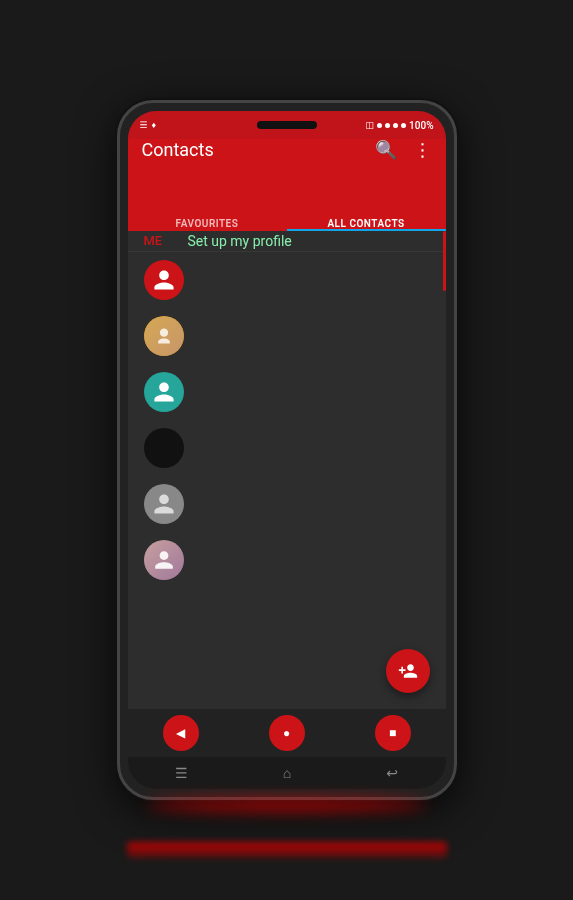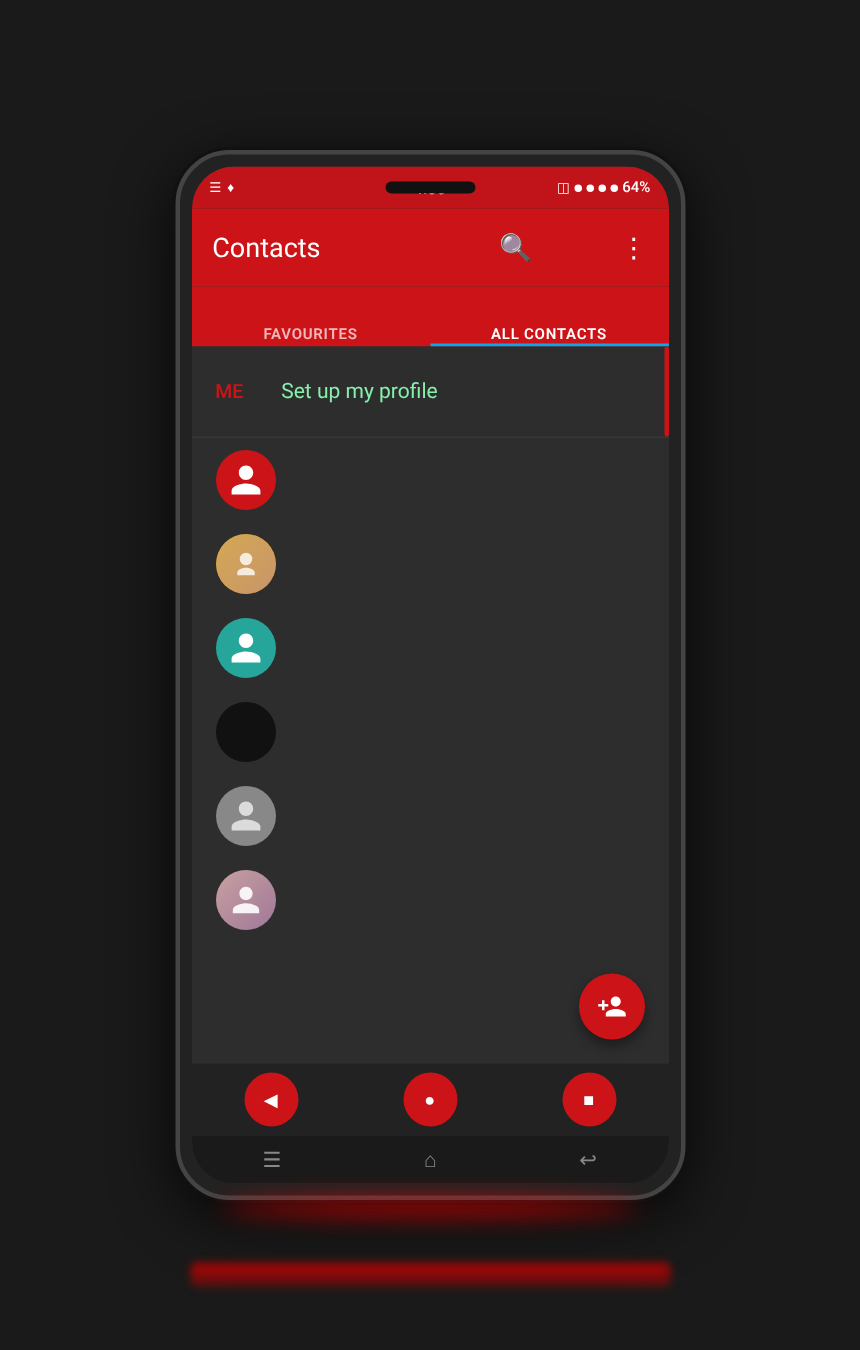--- a/index.html
+++ b/index.html
@@ -104,24 +104,23 @@
       color: white;
       font-size: 10px;
       font-weight: 500;
     }
 
     
     .app-bar {
       background: #cc1418;
       height: 52px;
       display: flex;
-      align-items: center;
+      align-items: flex-start;
       padding: 0 14px;
       flex-shrink: 0;
-      gap: 42px;
     }
 
     .app-title {
       color: white;
       font-size: 18px;
       font-weight: 400;
       flex: 1;
     }
 
     .app-bar-icon {
@@ -175,22 +174,22 @@
       background: transparent;
     }
     .content::-webkit-scrollbar-thumb {
       background: #cc1418;
       border-radius: 2px;
     }
 
     
     .me-row {
       display: flex;
-      align-items: center;
-      padding: 22px 16px;
+      align-items: flex-start;
+      padding: 2px 16px;
       border-bottom: 1px solid rgba(255,255,255,0.05);
     }
 
     .me-label {
       color: #cc1418;
       font-size: 13px;
       font-weight: 500;
       width: 36px;
       flex-shrink: 0;
     }
@@ -346,21 +345,21 @@
           <span class="status-icon">☰</span>
           <span class="status-icon">♦</span>
         </div>
         <span class="status-time">4:35</span>
         <div class="status-right">
           <span style="color:white;font-size:9px;">◫</span>
           <div class="signal-dot"></div>
           <div class="signal-dot"></div>
           <div class="signal-dot"></div>
           <div class="signal-dot"></div>
-          <span class="battery-text">64%</span>
+          <span class="battery-text">100%</span>
         </div>
       </div>
 
       <div class="app-bar">
         <span class="app-title">Contacts</span>
         <span class="app-bar-icon">🔍</span>
         <span class="app-bar-icon">⋮</span>
       </div>
 
       <div class="tabs">

